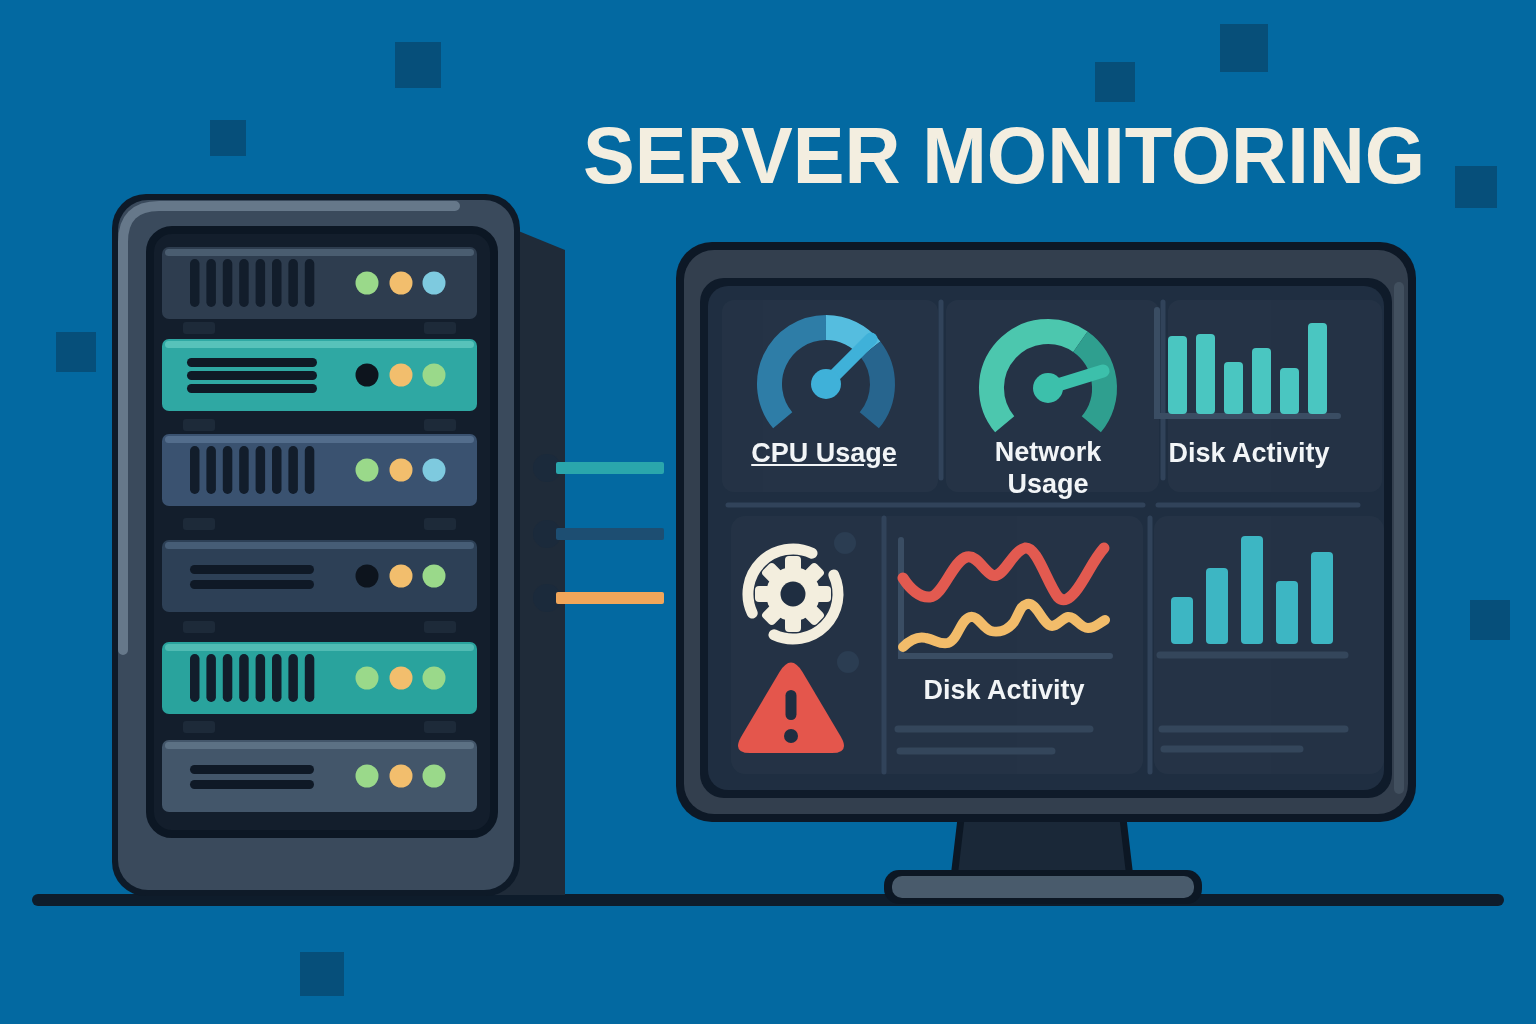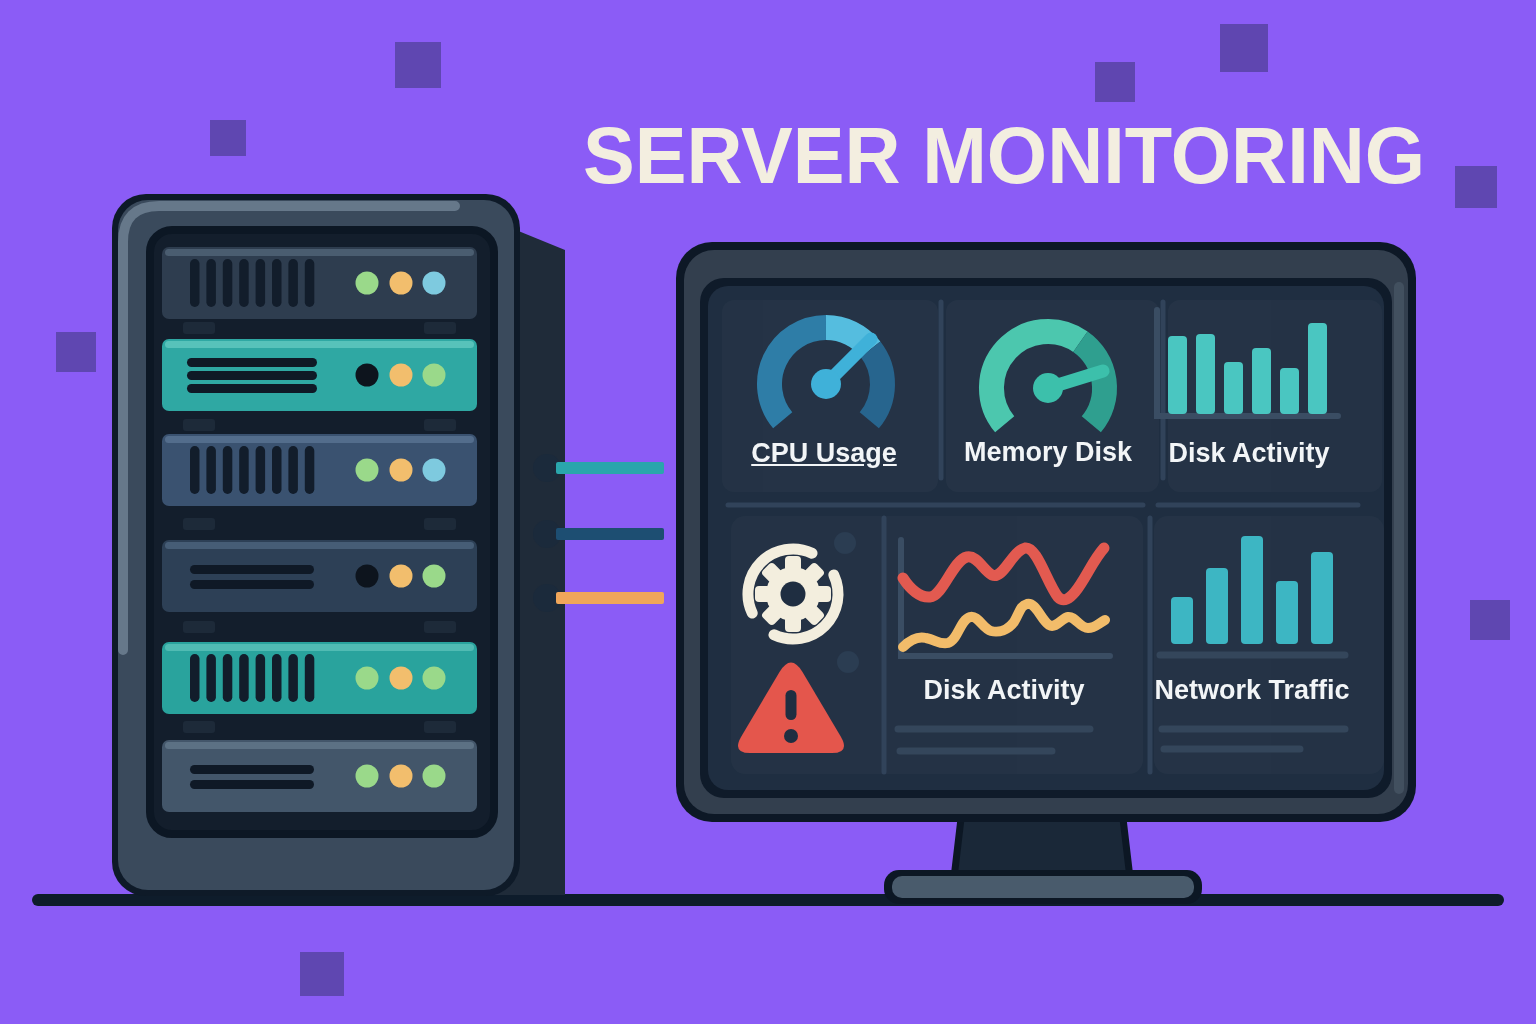--- a/index.html
+++ b/index.html
@@ -1,17 +1,17 @@
 <!DOCTYPE html>
 <html><head>
 <meta charset="utf-8">
 <style>
   html,body{margin:0;padding:0;background:#0d1826;}
   .stage{position:relative;width:1536px;height:1024px;overflow:hidden;
-         background:#8b5cf6;font-family:"Liberation Sans",sans-serif;}
+         background:#0369a1;font-family:"Liberation Sans",sans-serif;}
   .stage svg{position:absolute;left:0;top:0;}
   .title{position:absolute;left:1004px;top:110px;transform:translateX(-50%) scaleX(.97);
          white-space:nowrap;font-size:80px;font-weight:700;letter-spacing:0px;
          color:#f3eee0;font-family:"Liberation Sans",sans-serif;}
   .label{position:absolute;font-weight:700;font-size:27px;color:#f2f5f7;
          text-align:center;line-height:1.2;font-family:"Liberation Sans",sans-serif;}
   .lbl-cpu{left:729px;top:437px;width:190px;text-decoration:underline;}
   .lbl-mem{left:958px;top:436px;width:180px;}
   .lbl-diskbars{left:1154px;top:437px;width:190px;}
   .lbl-disklines{left:904px;top:674px;width:200px;}
@@ -243,18 +243,17 @@
             <rect x="1311" y="552" width="22" height="92" rx="4" fill="#3db6c3"></rect>
           </g>
     </g>
 
     <path d="M898,729 L1090,729 M900,751 L1052,751 M1162,729 L1345,729 M1164,749 L1300,749 M1160,655 L1345,655" stroke="#34465b" stroke-width="7" stroke-linecap="round" fill="none"></path>
   </g>
 </svg>
 
 <div class="title">SERVER MONITORING</div>
 <div class="label lbl-cpu">CPU Usage</div>
-<div class="label lbl-mem">Memory Disk</div>
+<div class="label lbl-mem">Network Usage</div>
 <div class="label lbl-diskbars">Disk Activity</div>
 <div class="label lbl-disklines">Disk Activity</div>
-<div class="label lbl-network">Network Traffic</div>
 
 </div>
 
 </body></html>

